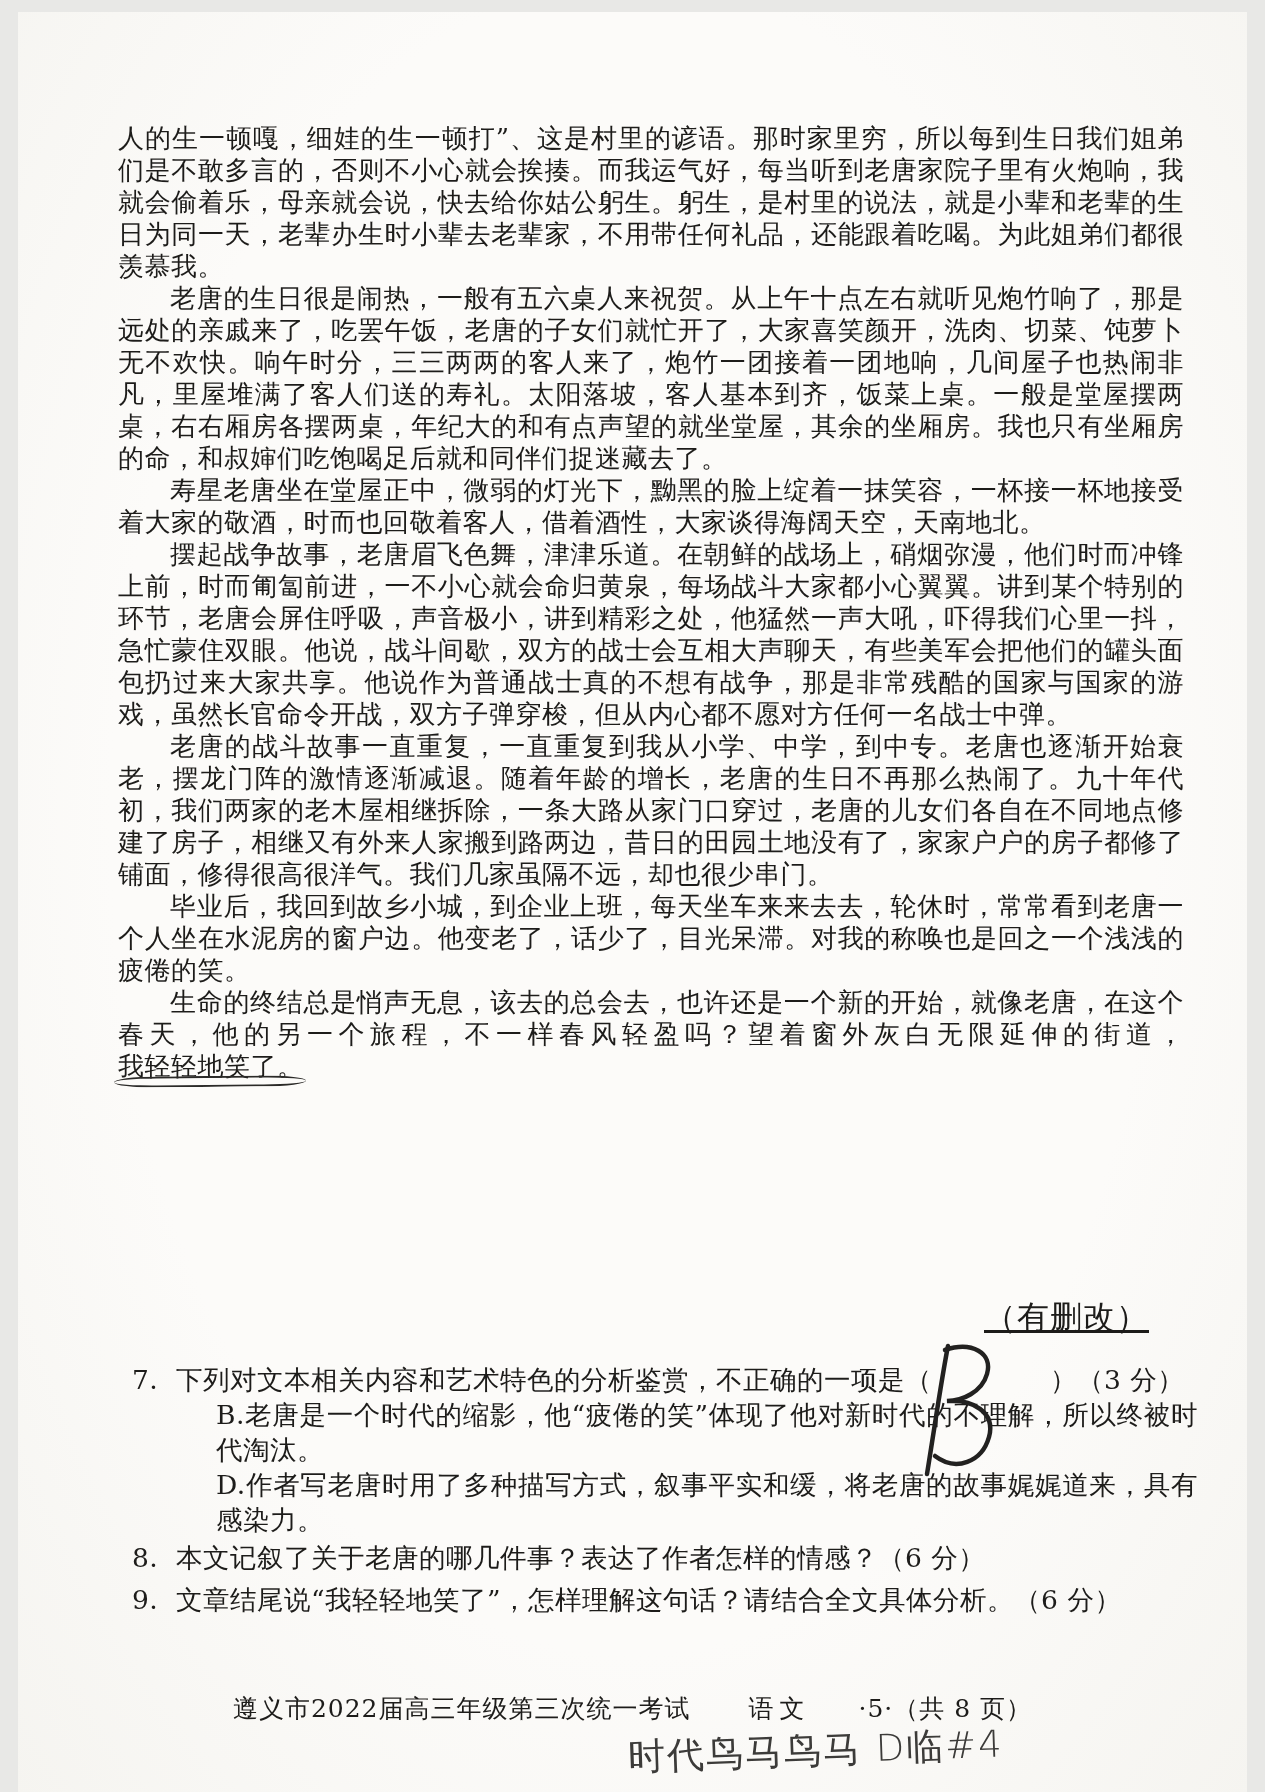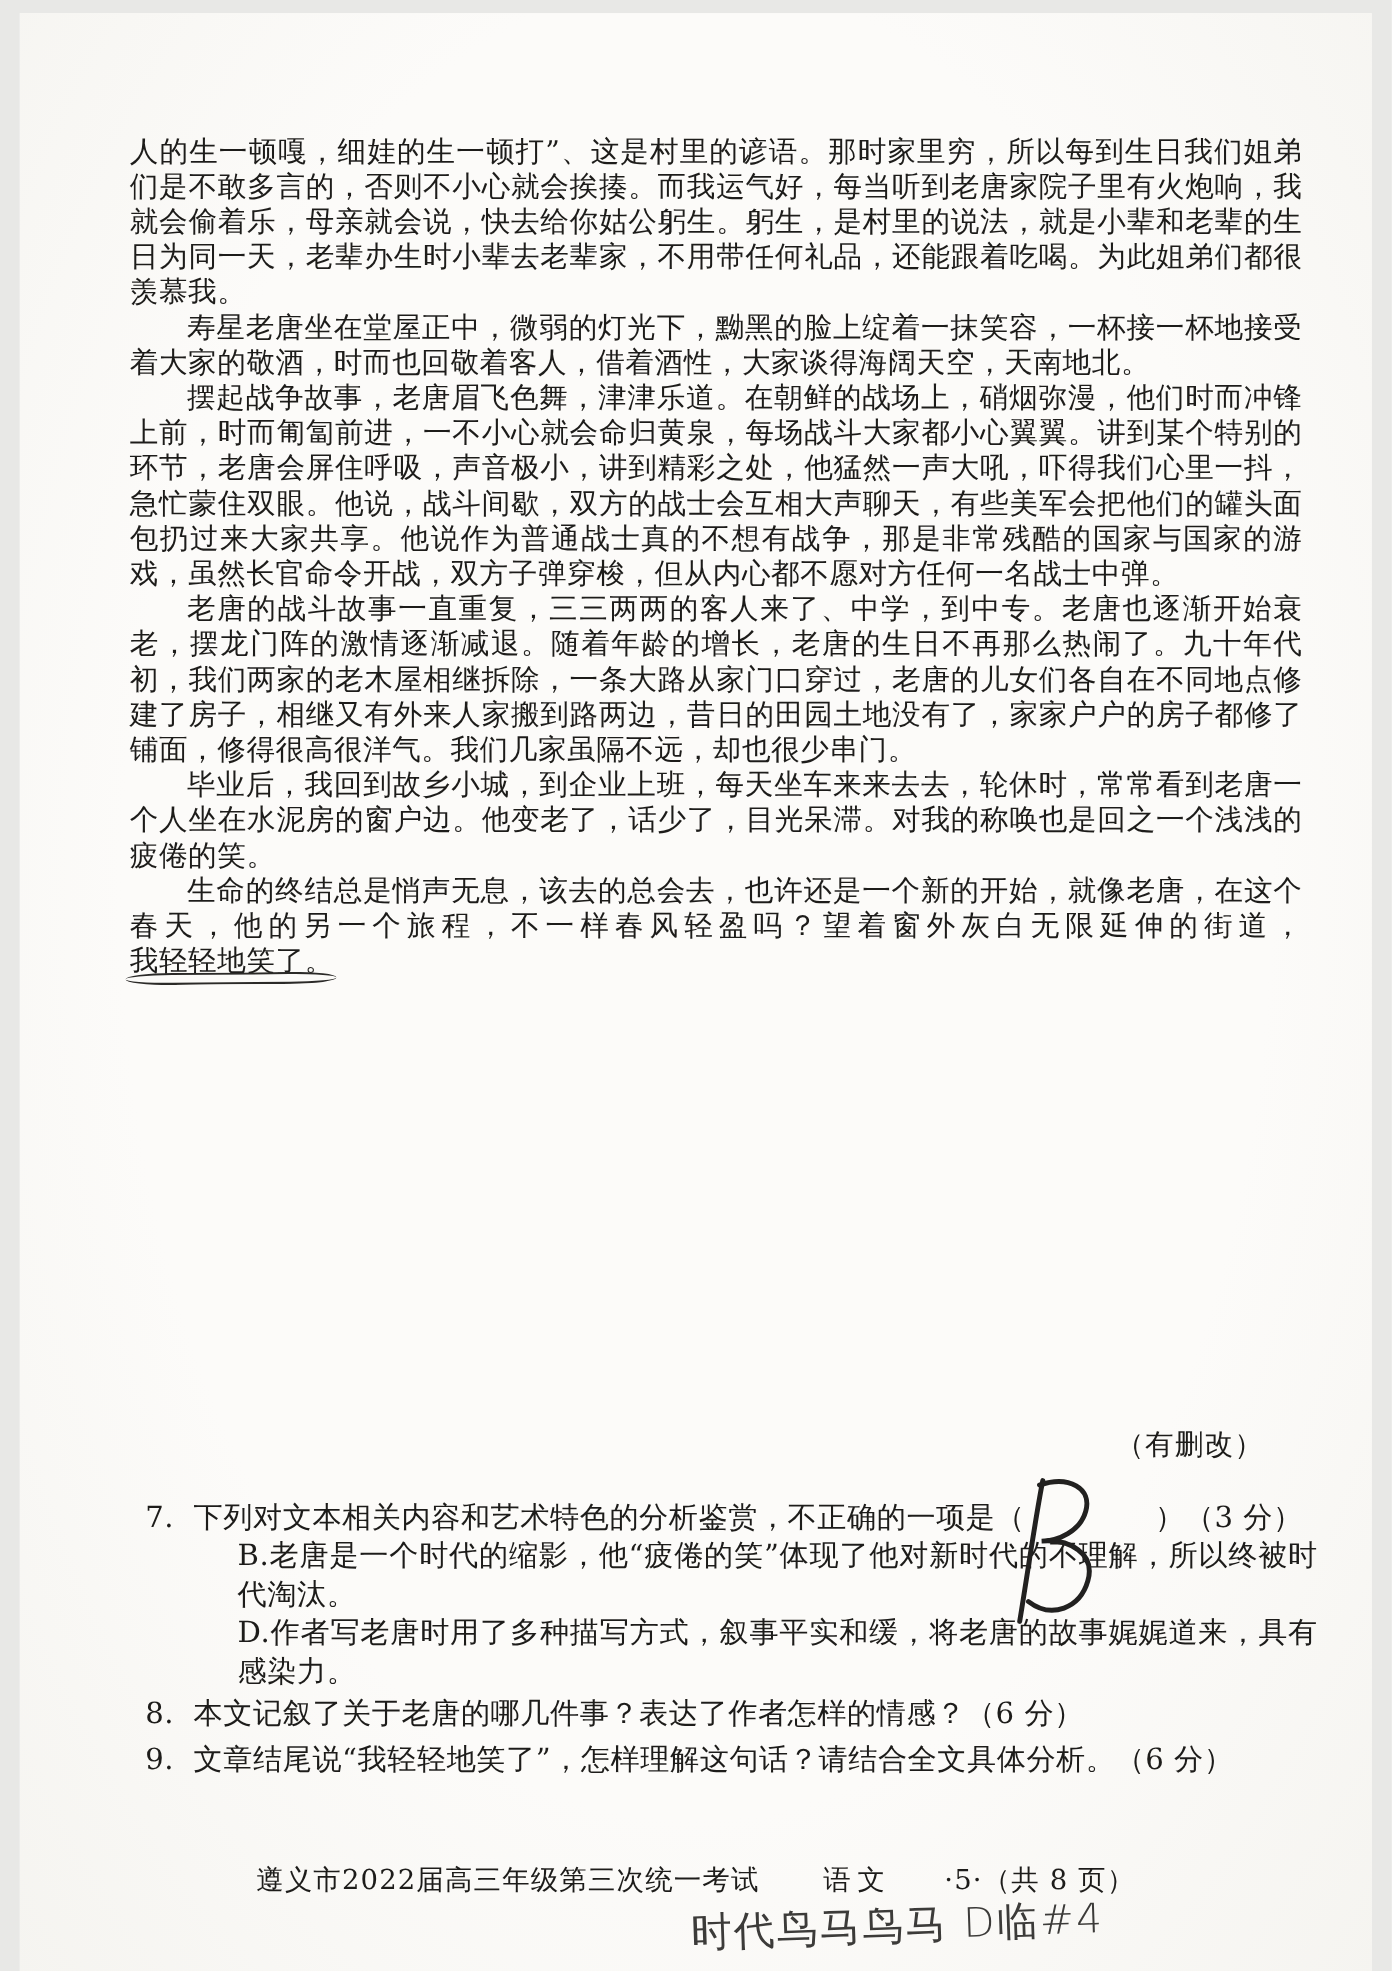--- a/index.html
+++ b/index.html
@@ -22,21 +22,21 @@
   .passage p{margin:0;text-indent:2em;}
   .passage p.noindent{text-indent:0;}
   .hand-underline{position:relative;white-space:nowrap;}
   .hand-underline::after{
     content:"";position:absolute;left:-4px;right:-2px;bottom:-6px;height:7px;
     border-top:2.5px solid #2b2a28;border-bottom:2px solid #2b2a28;
     transform:rotate(-0.5deg);border-radius:40%/90%;
   }
   .deletion{
     position:absolute;right:98px;top:1284px;
-    font-size:26px;letter-spacing:1px;
+    font-size:32px;letter-spacing:1px;text-decoration:underline;
   }
   .question{
     position:absolute;left:100px;width:1080px;
     font-size:26.5px;line-height:35px;text-align:justify;
     letter-spacing:0.5px;
   }
   .qrow{display:flex;align-items:flex-start;}
   .qnum{flex:0 0 58px;padding-left:14px;box-sizing:border-box;}
   .qbody{flex:1;}
   #q7{top:1350px;}
@@ -61,23 +61,24 @@
     font-weight:300;
   }
 </style>
 </head>
 <body>
 
 <div class="page">
 
   <div class="passage" id="passage">
       <p class="noindent">人的生一顿嘎，细娃的生一顿打”、这是村里的谚语。那时家里穷，所以每到生日我们姐弟们是不敢多言的，否则不小心就会挨揍。而我运气好，每当听到老唐家院子里有火炮响，我就会偷着乐，母亲就会说，快去给你姑公躬生。躬生，是村里的说法，就是小辈和老辈的生日为同一天，老辈办生时小辈去老辈家，不用带任何礼品，还能跟着吃喝。为此姐弟们都很羡慕我。</p>
+      <p class="">老唐的生日很是闹热，一般有五六桌人来祝贺。从上午十点左右就听见炮竹响了，那是远处的亲戚来了，吃罢午饭，老唐的子女们就忙开了，大家喜笑颜开，洗肉、切菜、饨萝卜无不欢快。响午时分，三三两两的客人来了，炮竹一团接着一团地响，几间屋子也热闹非凡，里屋堆满了客人们送的寿礼。太阳落坡，客人基本到齐，饭菜上桌。一般是堂屋摆两桌，右右厢房各摆两桌，年纪大的和有点声望的就坐堂屋，其余的坐厢房。我也只有坐厢房的命，和叔婶们吃饱喝足后就和同伴们捉迷藏去了。</p>
       <p class="">寿星老唐坐在堂屋正中，微弱的灯光下，黝黑的脸上绽着一抹笑容，一杯接一杯地接受着大家的敬酒，时而也回敬着客人，借着酒性，大家谈得海阔天空，天南地北。</p>
       <p class="">摆起战争故事，老唐眉飞色舞，津津乐道。在朝鲜的战场上，硝烟弥漫，他们时而冲锋上前，时而匍匐前进，一不小心就会命归黄泉，每场战斗大家都小心翼翼。讲到某个特别的环节，老唐会屏住呼吸，声音极小，讲到精彩之处，他猛然一声大吼，吓得我们心里一抖，急忙蒙住双眼。他说，战斗间歇，双方的战士会互相大声聊天，有些美军会把他们的罐头面包扔过来大家共享。他说作为普通战士真的不想有战争，那是非常残酷的国家与国家的游戏，虽然长官命令开战，双方子弹穿梭，但从内心都不愿对方任何一名战士中弹。</p>
-      <p class="">老唐的战斗故事一直重复，三三两两的客人来了、中学，到中专。老唐也逐渐开始衰老，摆龙门阵的激情逐渐减退。随着年龄的增长，老唐的生日不再那么热闹了。九十年代初，我们两家的老木屋相继拆除，一条大路从家门口穿过，老唐的儿女们各自在不同地点修建了房子，相继又有外来人家搬到路两边，昔日的田园土地没有了，家家户户的房子都修了铺面，修得很高很洋气。我们几家虽隔不远，却也很少串门。</p>
+      <p class="">老唐的战斗故事一直重复，一直重复到我从小学、中学，到中专。老唐也逐渐开始衰老，摆龙门阵的激情逐渐减退。随着年龄的增长，老唐的生日不再那么热闹了。九十年代初，我们两家的老木屋相继拆除，一条大路从家门口穿过，老唐的儿女们各自在不同地点修建了房子，相继又有外来人家搬到路两边，昔日的田园土地没有了，家家户户的房子都修了铺面，修得很高很洋气。我们几家虽隔不远，却也很少串门。</p>
       <p class="">毕业后，我回到故乡小城，到企业上班，每天坐车来来去去，轮休时，常常看到老唐一个人坐在水泥房的窗户边。他变老了，话少了，目光呆滞。对我的称唤也是回之一个浅浅的疲倦的笑。</p>
       <p class="">生命的终结总是悄声无息，该去的总会去，也许还是一个新的开始，就像老唐，在这个春天，他的另一个旅程，不一样春风轻盈吗？望着窗外灰白无限延伸的街道，<span class="hand-underline">我轻轻地笑了。</span></p>
     </div>
 
   <div class="deletion">（有删改）</div>
 
   <div class="question qrow" id="q7">
     <span class="qnum">7.</span>
     <span class="qbody">
       <span>下列对文本相关内容和艺术特色的分析鉴赏，不正确的一项是（</span><span class="blank"></span><span>）（3 分）</span>

